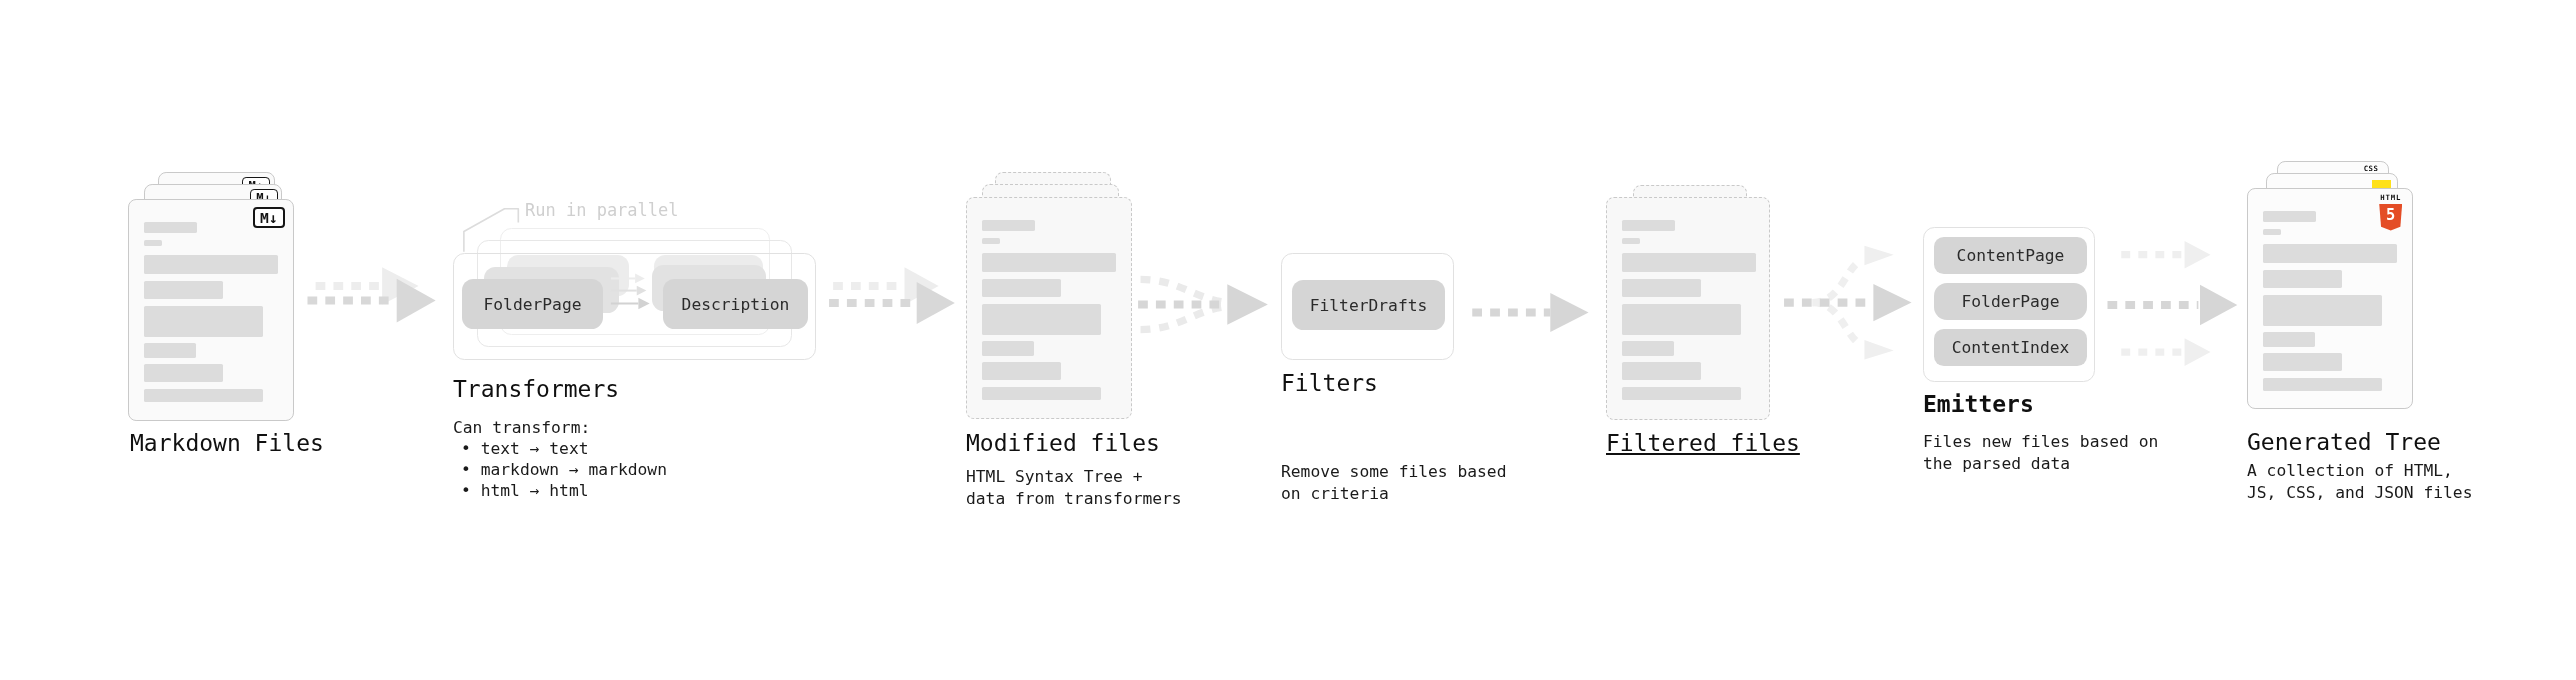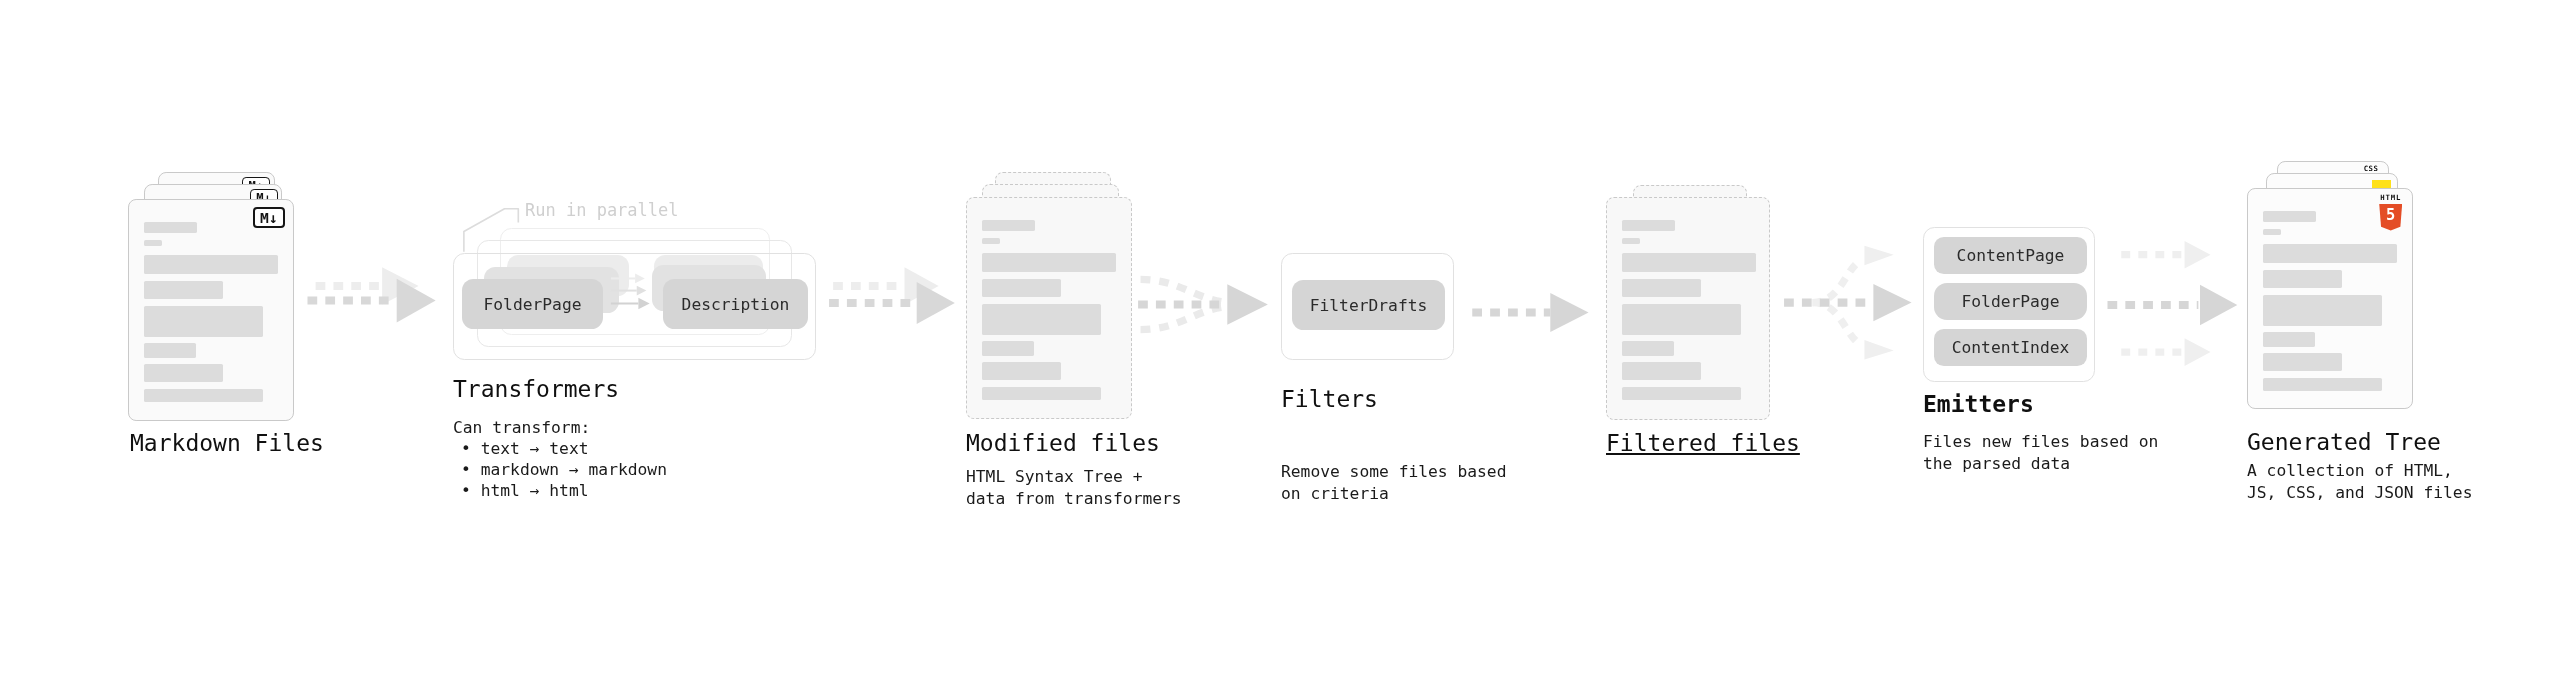--- a/index.html
+++ b/index.html
@@ -143,21 +143,21 @@
   <svg class="abs" style="left:1134px;top:268px;" width="142" height="73" viewBox="0 0 175 90">
     <path d="M8,14 C55,14 75,38 112,42" fill="none" stroke="#eaeaea" stroke-width="9" stroke-dasharray="12 11"></path>
     <path d="M8,76 C55,76 75,52 112,48" fill="none" stroke="#eaeaea" stroke-width="9" stroke-dasharray="12 11"></path>
     <line x1="5" y1="45" x2="112" y2="45" stroke="#d6d6d6" stroke-width="10" stroke-dasharray="12 10"></line>
     <polygon points="115,20 165,45 115,70" fill="#d6d6d6"></polygon>
   </svg>
 
   <div>
     <div class="panel" style="left:1281px;top:253px;width:173px;height:107px;"></div>
     <div class="pill" style="left:1292px;top:280px;width:153px;height:50px;">FilterDrafts</div>
-    <div class="title" style="left:1281px;top:385px;">Filters</div>
+    <div class="title" style="left:1281px;top:369px;">Filters</div>
     <div class="sub" style="left:1281px;top:418px;margin-top:43px;">
       <div>Remove some files based</div>
       <div>on criteria</div>
     </div>
   </div>
 
   <svg class="abs" style="left:1469px;top:288px;" width="122" height="49" viewBox="0 0 150 60">
     <line x1="4" y1="30" x2="100" y2="30" stroke="#d6d6d6" stroke-width="10" stroke-dasharray="12 10"></line>
     <polygon points="100,6 147,30 100,54" fill="#d6d6d6"></polygon>
   </svg>

